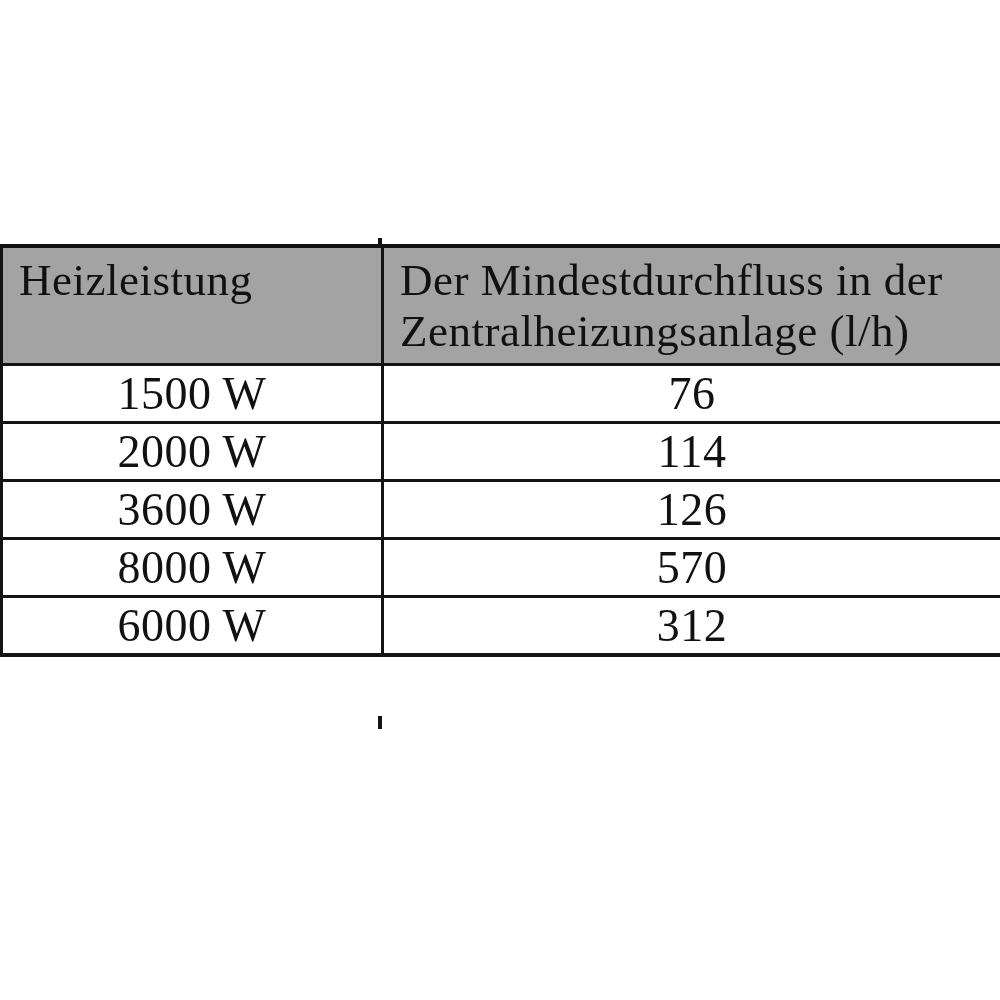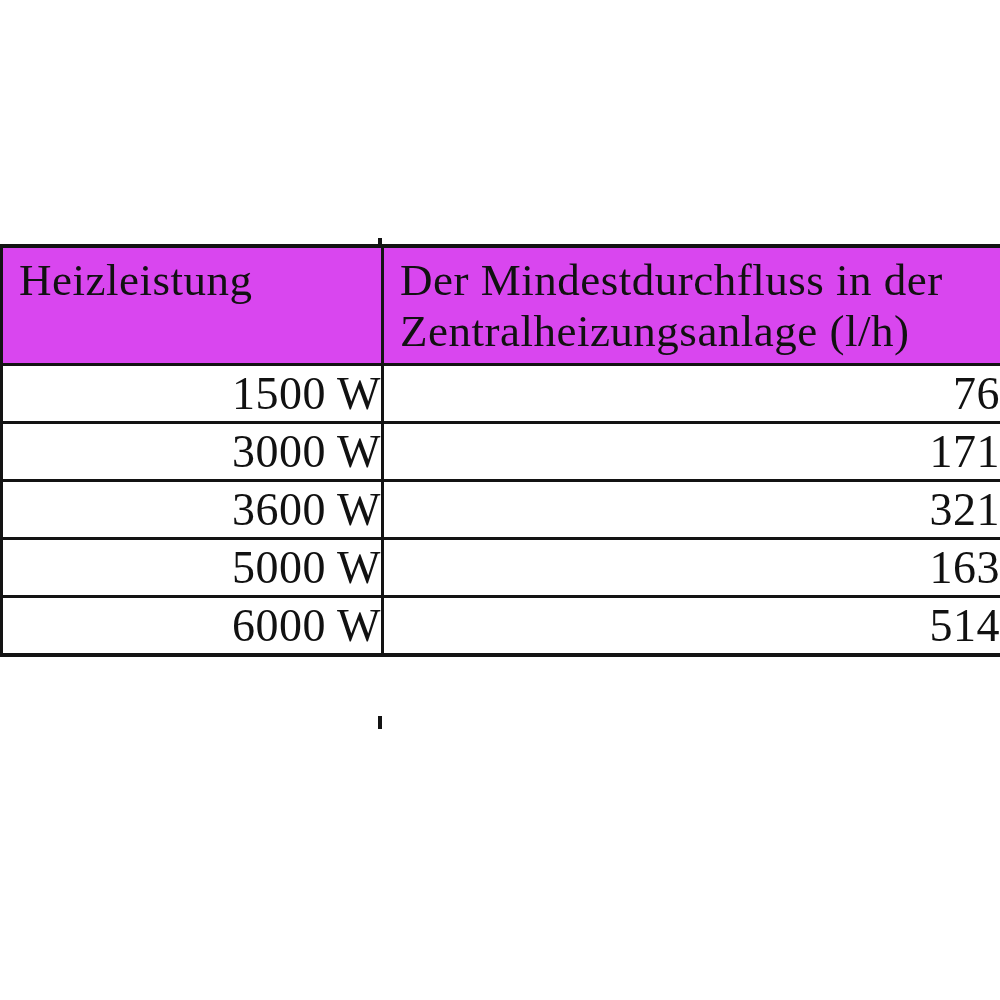--- a/index.html
+++ b/index.html
@@ -24,37 +24,37 @@
     table-layout: fixed;
     border-top: 4px solid #131313;
     border-bottom: 4px solid #131313;
   }
   col.col-power  { width: 381px; }
   col.col-flow   { width: 619px; }
   th, td {
     border: 3px solid #131313;
   }
   th {
-    background: #d946ef;
+    background: #a3a3a3;
     font-weight: normal;
     text-align: left;
     vertical-align: top;
     font-size: 45px;
     line-height: 51px;
     padding: 7px 16px 6px 16px;
     height: 102px;
     letter-spacing: 0.5px;
   }
   th .hline {
     display: block;
     white-space: nowrap;
   }
   td {
     font-size: 46px;
-    text-align: right;
+    text-align: center;
     vertical-align: middle;
     height: 55px;
     padding: 0;
     letter-spacing: 0.5px;
   }
   
   .divider-tick {
     position: absolute;
     left: 378px;
     width: 4px;
@@ -83,34 +83,34 @@
           <span class="hline">Zentralheizungsanlage (l/h)</span>
         </th>
       </tr>
     </thead>
     <tbody>
       <tr>
         <td>1500 W</td>
         <td>76</td>
       </tr>
       <tr>
-        <td>3000 W</td>
-        <td>171</td>
+        <td>2000 W</td>
+        <td>114</td>
       </tr>
       <tr>
         <td>3600 W</td>
-        <td>321</td>
+        <td>126</td>
       </tr>
       <tr>
-        <td>5000 W</td>
-        <td>163</td>
+        <td>8000 W</td>
+        <td>570</td>
       </tr>
       <tr>
         <td>6000 W</td>
-        <td>514</td>
+        <td>312</td>
       </tr>
     </tbody>
   </table>
 
   <div class="divider-tick tick-top"></div>
   <div class="divider-tick tick-bottom"></div>
 
 </div>
 
 </body></html>

